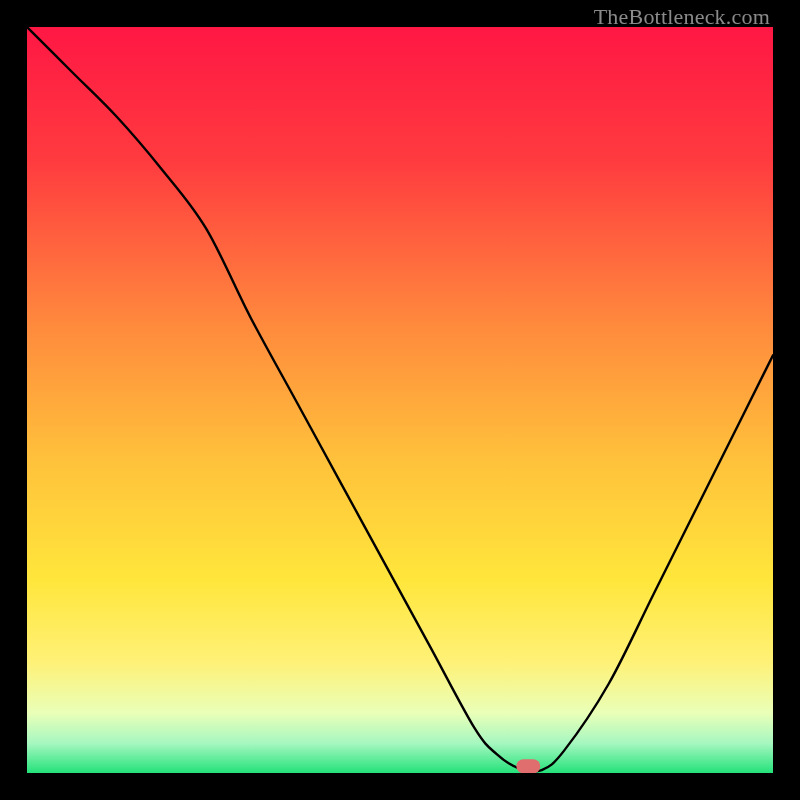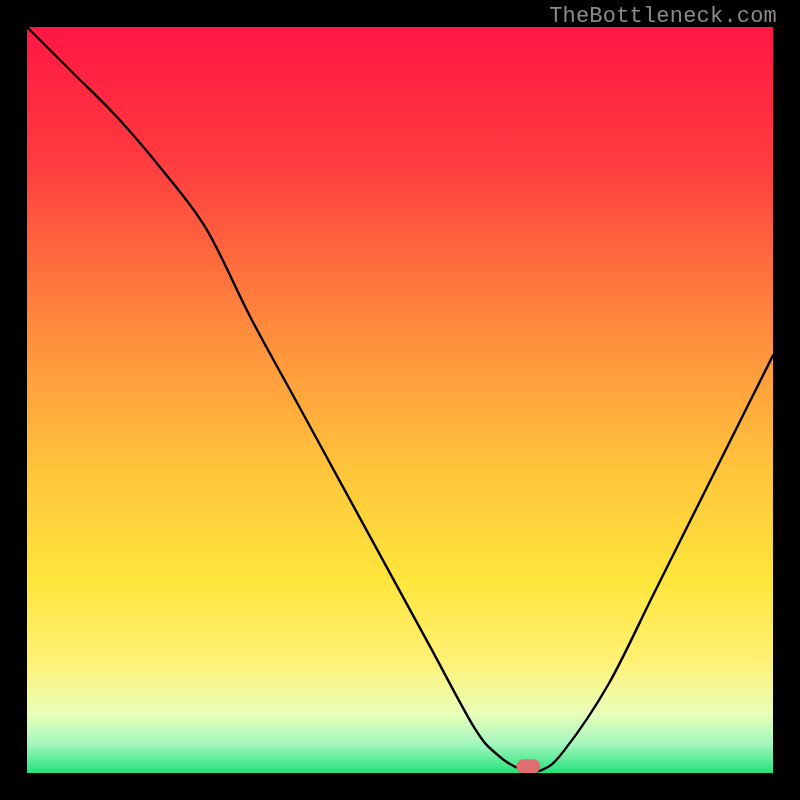--- a/index.html
+++ b/index.html
@@ -20,23 +20,23 @@
     position: absolute;
     left: 27px;
     top: 27px;
     width: 746px;
     height: 746px;
     box-sizing: border-box;
   }
   .watermark {
     position: absolute;
     top: 4px;
-    right: 23px;
+    right: 30px;
     color: #8a8a8a;
-    font-family: Liberation Mono, monospace;
+    font-family: Liberation Serif, serif;
     font-size: 22px;
     letter-spacing: 0.2px;
   }
   svg { display: block; }
 </style>
 </head>
 <body>
 <div class="frame">
 
   <div class="watermark">TheBottleneck.com</div>

